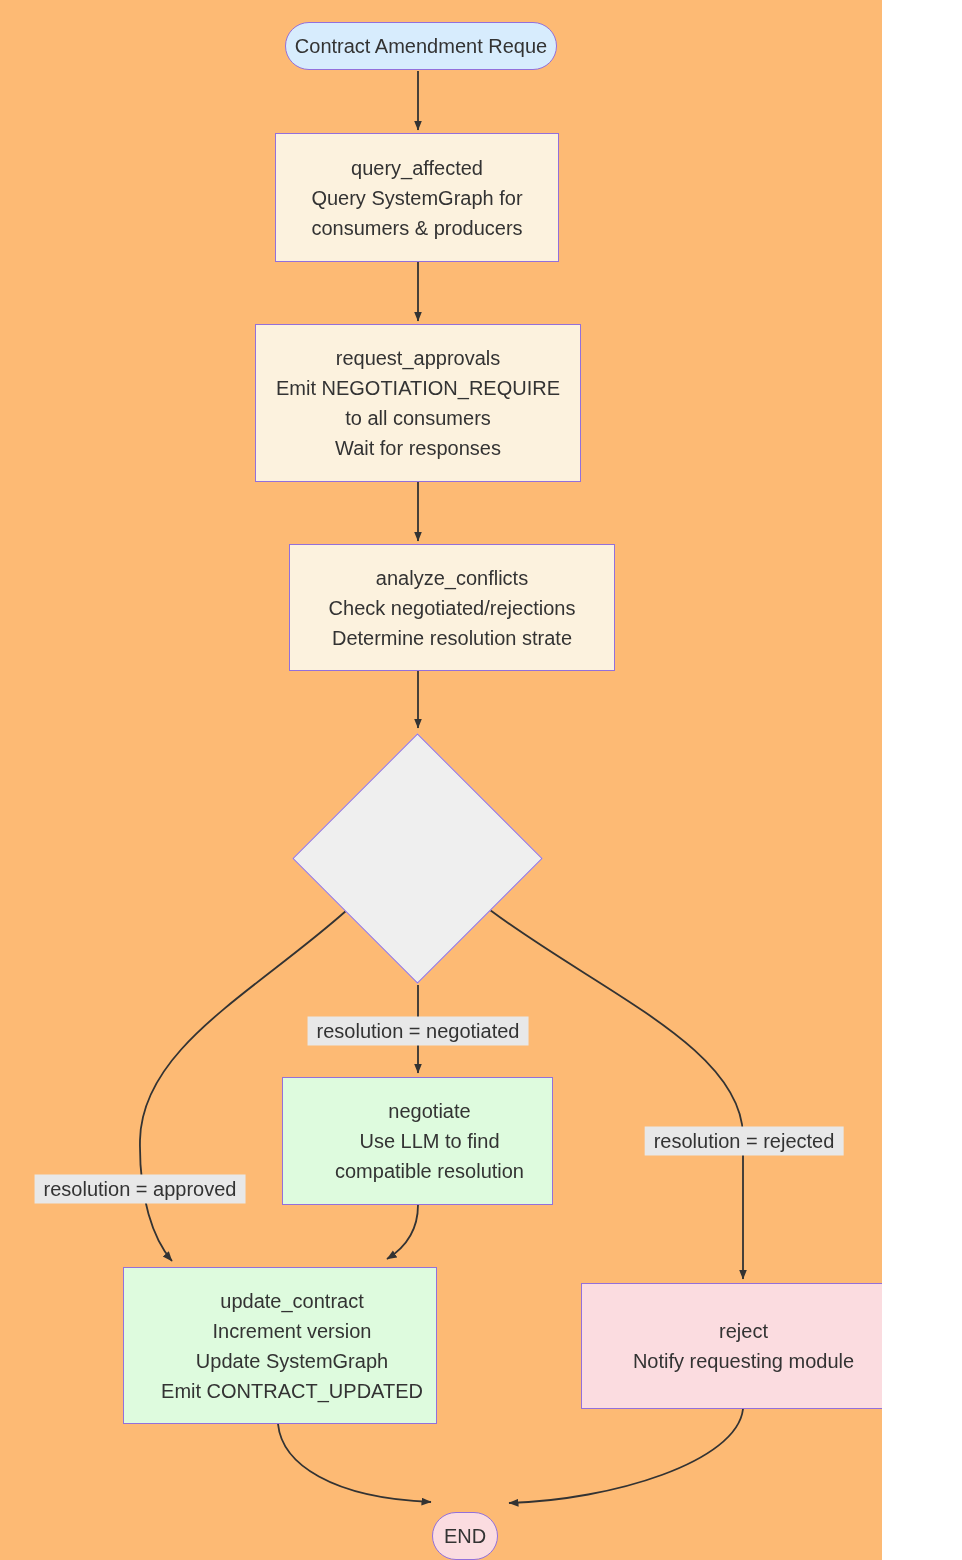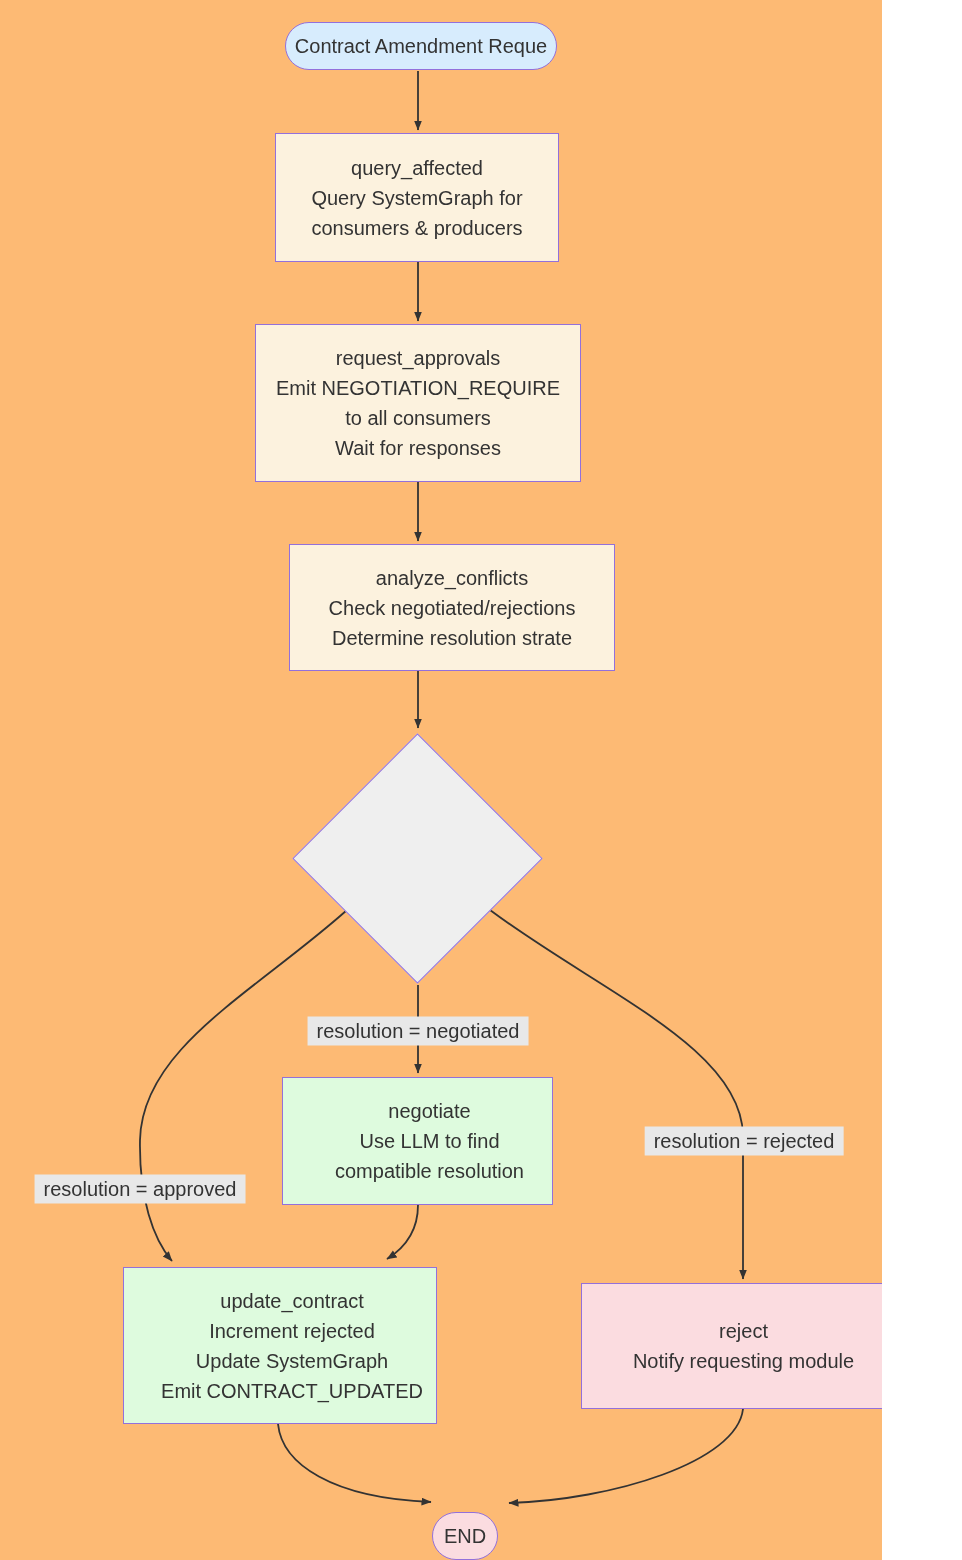--- a/index.html
+++ b/index.html
@@ -104,21 +104,21 @@
   <div class="edge-label" style="left:744px;top:1141px;">resolution = rejected</div>
 
   <div class="node fill-green" style="left:282px;top:1077px;width:271px;height:128px;">
     <div class="line">negotiate</div>
     <div class="line">Use LLM to find</div>
     <div class="line">compatible resolution</div>
   </div>
 
   <div class="node fill-green" style="left:123px;top:1267px;width:314px;height:157px;">
     <div class="line">update_contract</div>
-    <div class="line">Increment rejected</div>
+    <div class="line">Increment version</div>
     <div class="line">Update SystemGraph</div>
     <div class="line">Emit CONTRACT_UPDATED</div>
   </div>
 
   <div class="node fill-pink" style="left:581px;top:1283px;width:325px;height:126px;">
     <div class="line">reject</div>
     <div class="line">Notify requesting module</div>
   </div>
 
   <div class="node stadium fill-pink" style="left:432px;top:1488px;width:66px;height:48px;margin-top:24px;">

